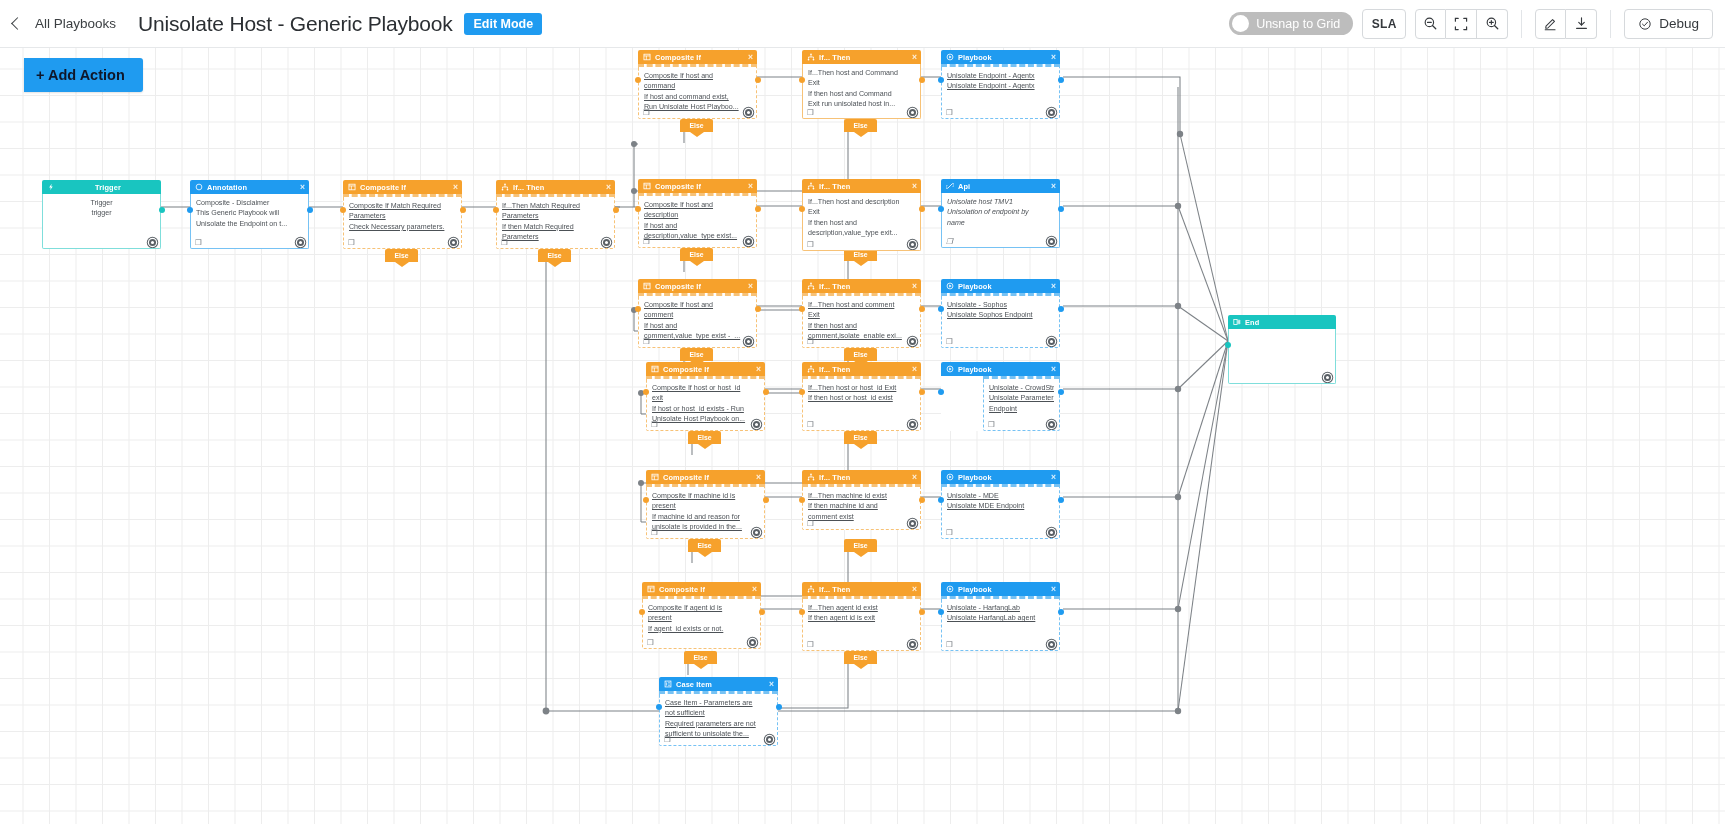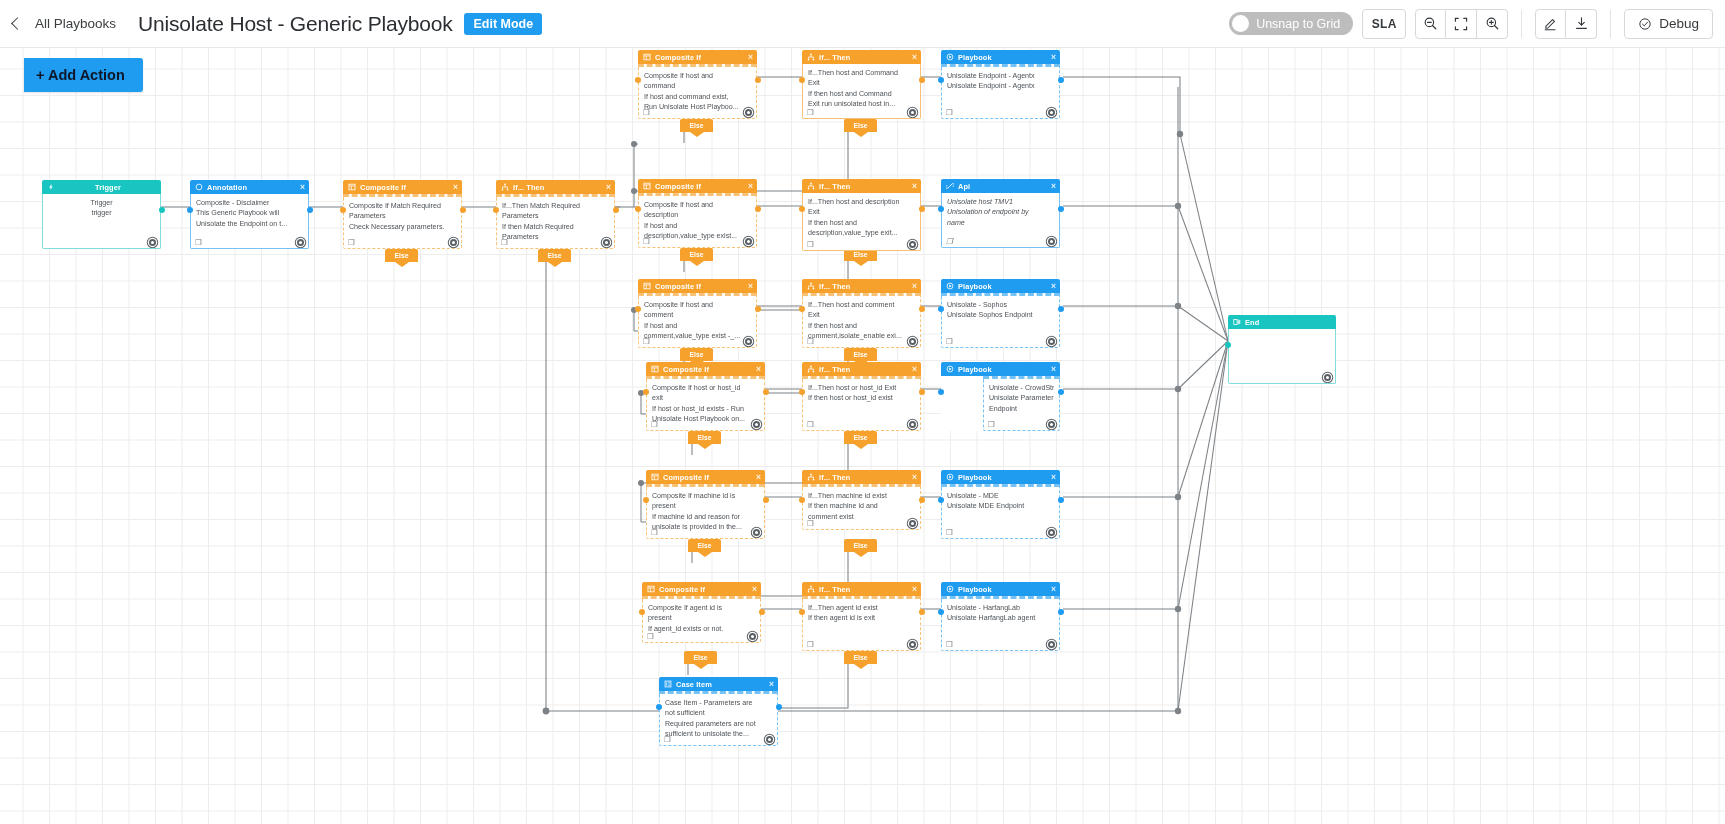--- a/index.html
+++ b/index.html
@@ -196,21 +196,21 @@
   }
   .else-tag::after {
     content: ""; position: absolute; bottom: -5px; left: 50%;
     transform: translateX(-50%);
     border-left: 7px solid transparent;
     border-right: 7px solid transparent;
     border-top: 5px solid #f6a12c;
   }
 
   
-  .sel .nbody { border-style: dashed; }
+  .sel .nbody { border-style: dashed; text-decoration: underline; }
 
   .end-node .nbody { min-height: 43px; }
 </style>
 </head>
 <body>
 
 <div id="app">
 
   <div id="header">
     <div class="hdr-back">
@@ -867,21 +867,21 @@
             <span class="nicon">
               <svg width="8" height="8" viewBox="0 0 12 12">
                 <rect x="1.4" y="1.8" width="9.2" height="8.4" stroke="#fff" fill="none" stroke-width="1.2"></rect>
                 <line x1="1.4" y1="4.4" x2="10.6" y2="4.4" stroke="#fff" fill="none" stroke-width="1.2"></line>
                 <line x1="5" y1="4.4" x2="5" y2="10.2" stroke="#fff" fill="none" stroke-width="1.2"></line>
               </svg>
             </span>
             <span class="ntitle">Composite If</span>
             <span class="nclose">×</span>
           </div>
-          <div class="nbody" style="height: 47px;">
+          <div class="nbody" style="height: 53px;">
             <div class="line">Composite If agent id is</div>
             <div class="line">present</div>
             <div class="line">If agent_id exists or not.</div>
             <div class="nfoot">
               <span class="copy-ic">❐</span>
               <span class="gear-ic"></span>
             </div>
           </div>
           <div class="port in"></div>
           <div class="port out"></div>

